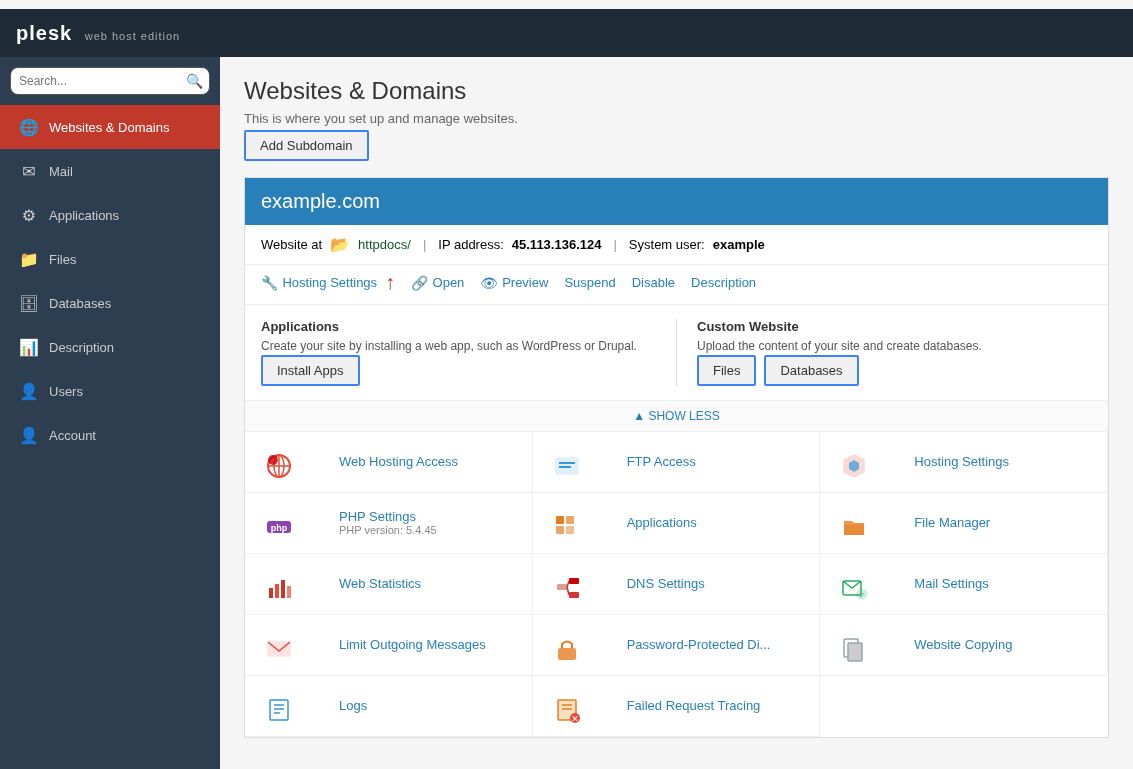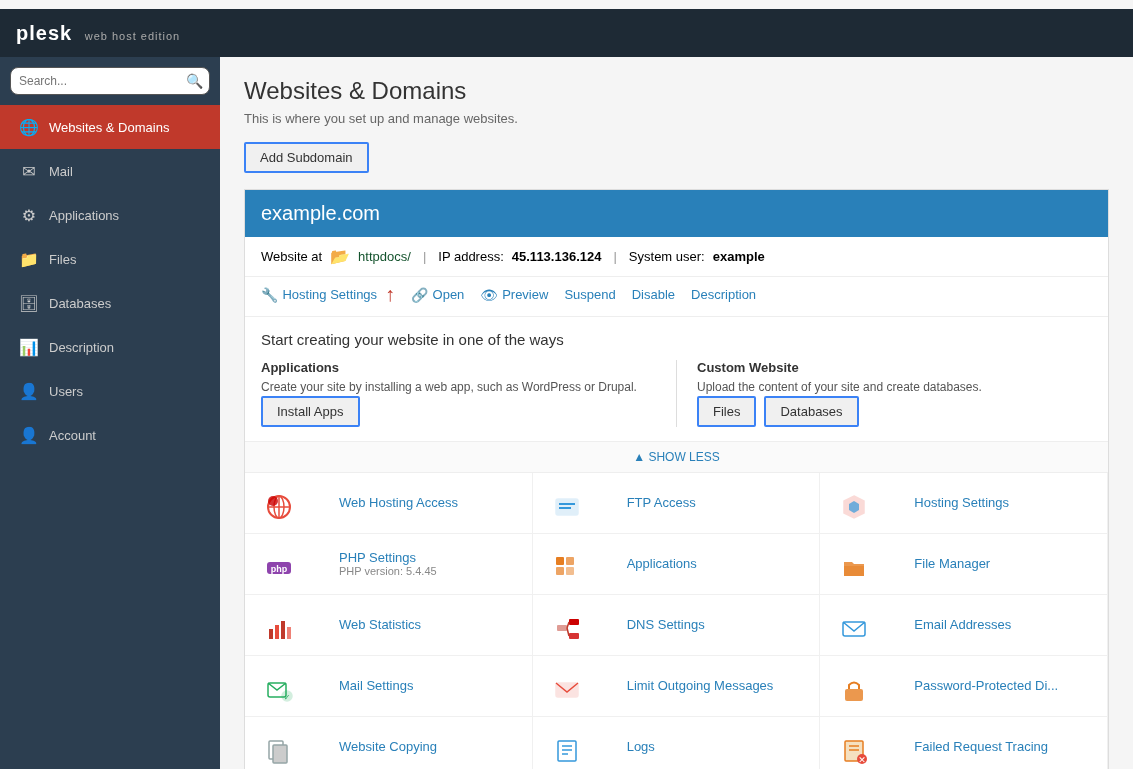--- a/index.html
+++ b/index.html
@@ -103,21 +103,21 @@
     }
 
     .page-title {
       font-size: 24px;
       font-weight: normal;
       color: #333;
       margin-bottom: 6px;
     }
     .page-subtitle {
       color: #666;
-      margin-bottom: 16px;
+      margin-bottom: 4px;
       font-size: 13px;
     }
     .btn {
       display: inline-block;
       padding: 6px 14px;
       border: 2px solid #3b82f6;
       background: #f0f0f0;
       color: #333;
       cursor: pointer;
       border-radius: 2px;
@@ -371,21 +371,20 @@
         <a href="#">
           <span class="action-icon">👁</span>
           <span>Preview</span>
         </a>
         <a href="#">Suspend</a>
         <a href="#">Disable</a>
         <a href="#">Description</a>
       </div>
 
       <div class="start-section">
-        <p class="start-title">Start creating your website in one of the ways</p>
         <div class="start-panels">
           <div class="start-panel">
             <h3>Applications</h3>
             <p>Create your site by installing a web app, such as WordPress or Drupal.</p>
             <button class="btn">Install Apps</button>
           </div>
           <div class="start-panel">
             <h3>Custom Website</h3>
             <p>Upload the content of your site and create databases.</p>
             <div class="btn-group">
@@ -495,31 +494,20 @@
                 <line x1="14" y1="13" x2="16" y2="21" stroke="#c0392b" stroke-width="1.5"></line>
               </svg>
             </div>
             <div class="tool-info">
               <div class="tool-name">DNS Settings</div>
             </div>
           </div>
           <div class="tool-item">
             <div class="tool-icon-wrap">
               <svg width="28" height="28" viewBox="0 0 28 28">
-                <rect x="3" y="7" width="22" height="14" rx="2" fill="none" stroke="#3498db" stroke-width="1.5"></rect>
-                <polyline points="3,7 14,16 25,7" fill="none" stroke="#3498db" stroke-width="1.5"></polyline>
-              </svg>
-            </div>
-            <div class="tool-info">
-              <div class="tool-name">Email Addresses</div>
-            </div>
-          </div>
-          <div class="tool-item">
-            <div class="tool-icon-wrap">
-              <svg width="28" height="28" viewBox="0 0 28 28">
                 <rect x="3" y="7" width="18" height="14" rx="2" fill="none" stroke="#27ae60" stroke-width="1.5"></rect>
                 <polyline points="3,7 12,14 21,7" fill="none" stroke="#27ae60" stroke-width="1.5"></polyline>
                 <circle cx="22" cy="20" r="5" fill="#27ae60" opacity="0.2" stroke="#27ae60" stroke-width="1.5"></circle>
                 <text x="22" y="24" font-family="Arial" font-size="8" fill="#27ae60" text-anchor="middle">✓</text>
               </svg>
             </div>
             <div class="tool-info">
               <div class="tool-name">Mail Settings</div>
             </div>
           </div>

